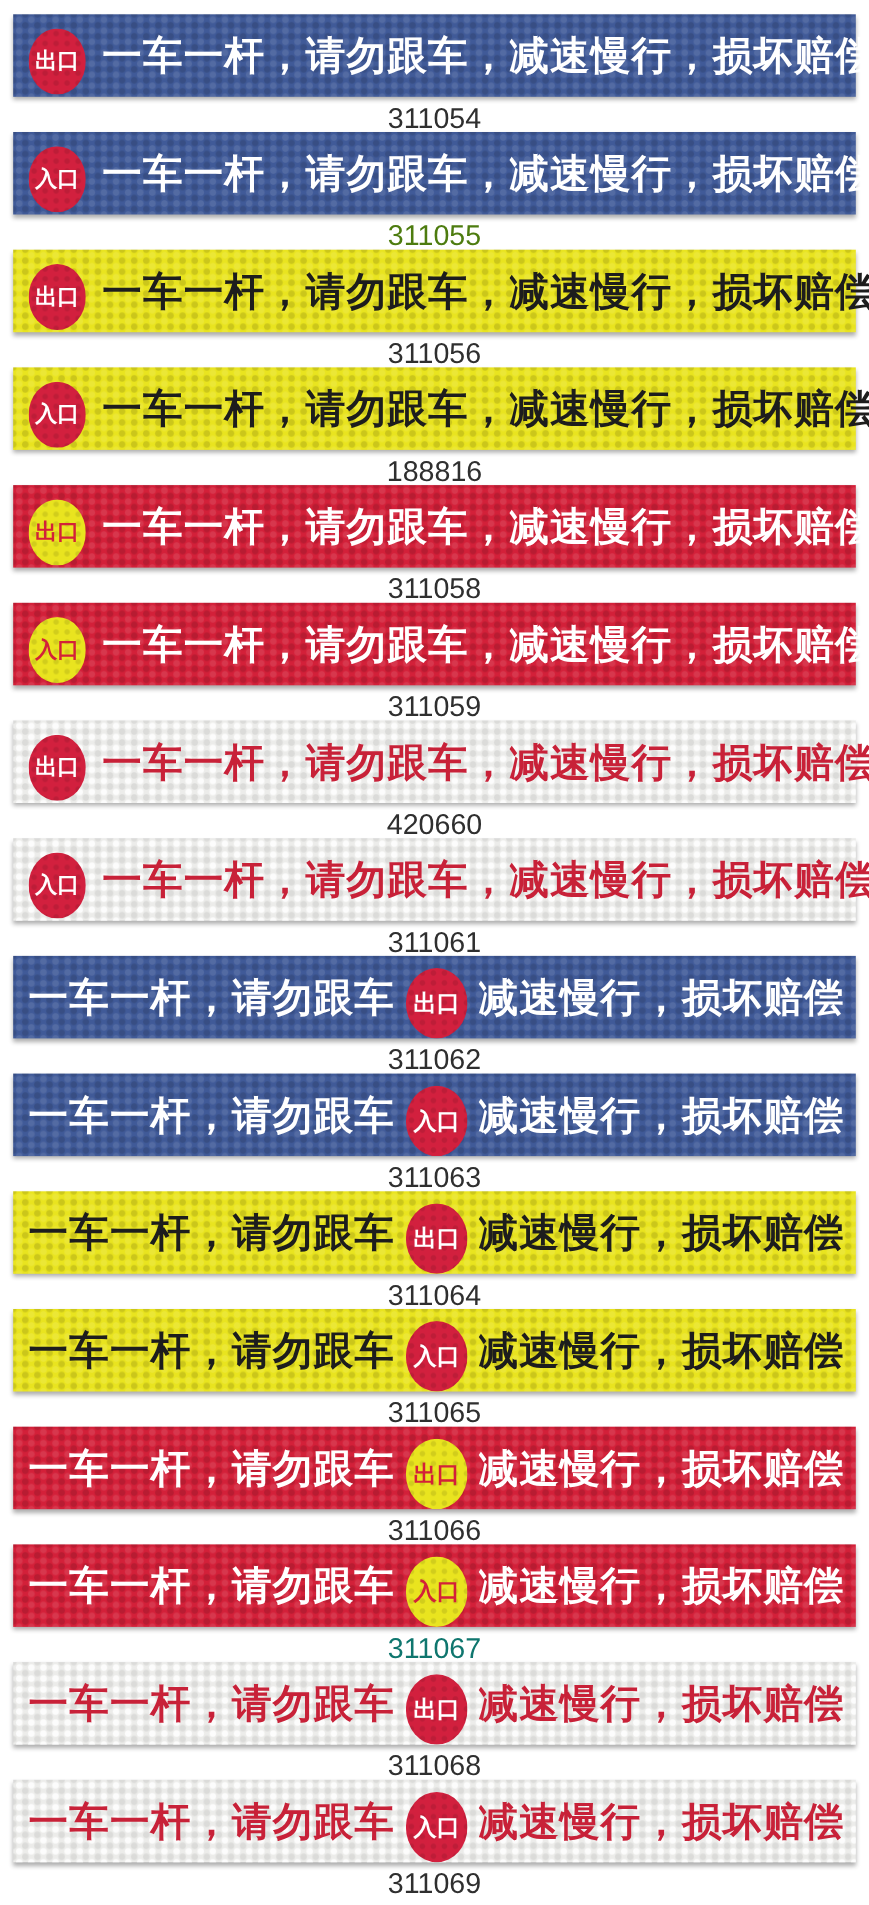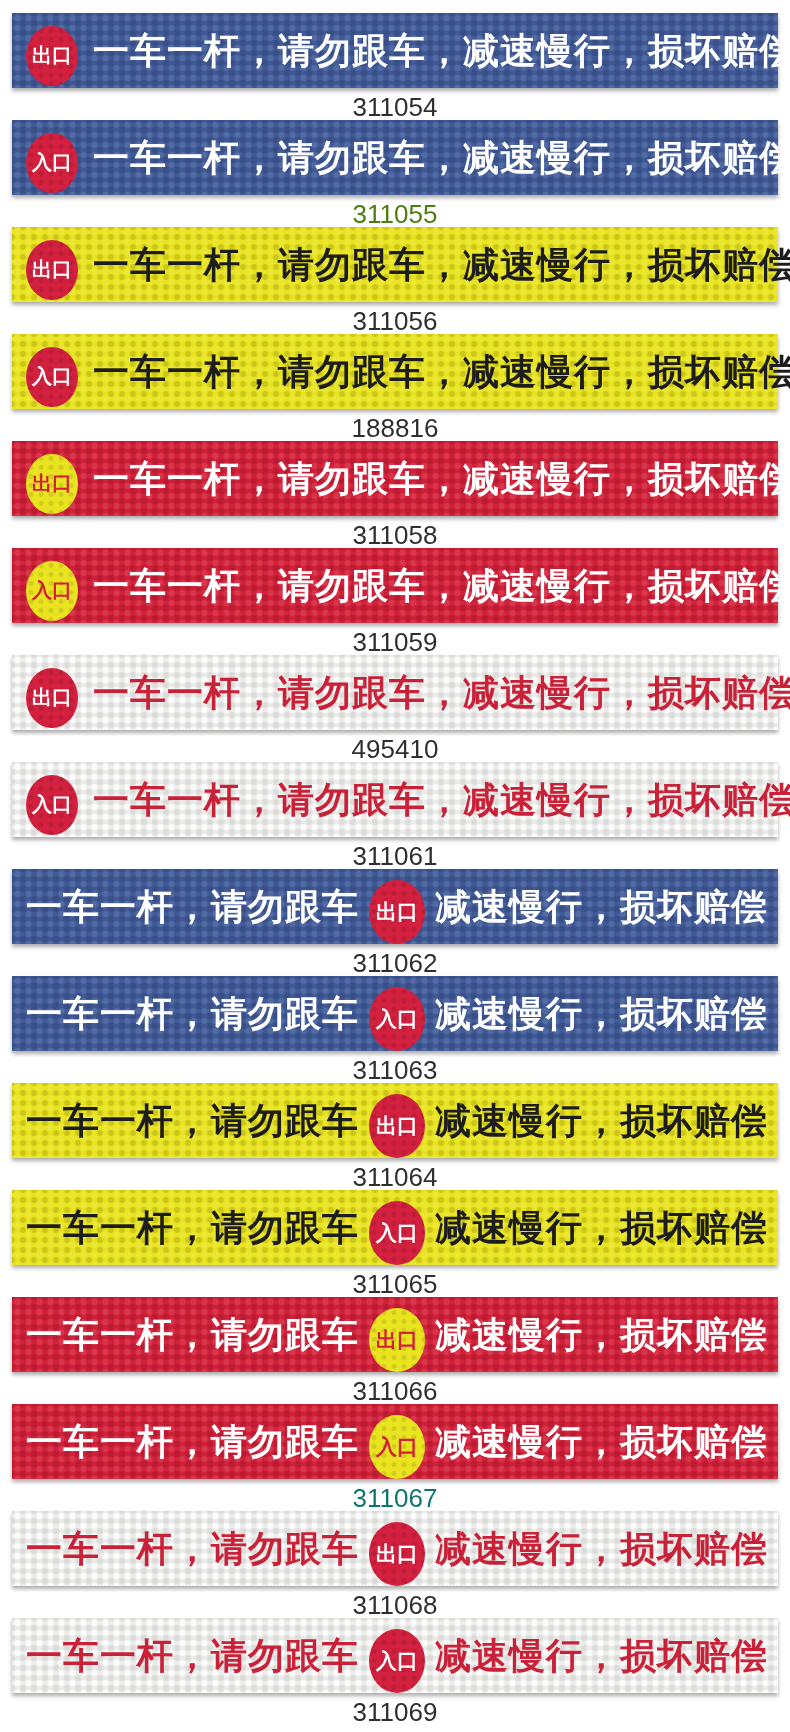--- a/index.html
+++ b/index.html
@@ -120,21 +120,21 @@
     </div>
     <div class="num" style="color: rgb(47, 47, 47);">311059</div>
   </div>
 
   <div class="item">
     <div class="band style-white pos-left" style="background-color: rgb(236, 236, 234); color: rgb(200, 33, 56);">
       <span class="badge pos-left" style="background-color: rgb(210, 32, 62); color: rgb(255, 255, 255);">出口</span>
       <span class="seg seg-left">一车一杆，请勿跟车，减速慢行，损坏赔偿</span>
 
     </div>
-    <div class="num" style="color: rgb(47, 47, 47);">495410</div>
+    <div class="num" style="color: rgb(47, 47, 47);">420660</div>
   </div>
 
   <div class="item">
     <div class="band style-white pos-left" style="background-color: rgb(236, 236, 234); color: rgb(200, 33, 56);">
       <span class="badge pos-left" style="background-color: rgb(210, 32, 62); color: rgb(255, 255, 255);">入口</span>
       <span class="seg seg-left">一车一杆，请勿跟车，减速慢行，损坏赔偿</span>
 
     </div>
     <div class="num" style="color: rgb(47, 47, 47);">311061</div>
   </div>

